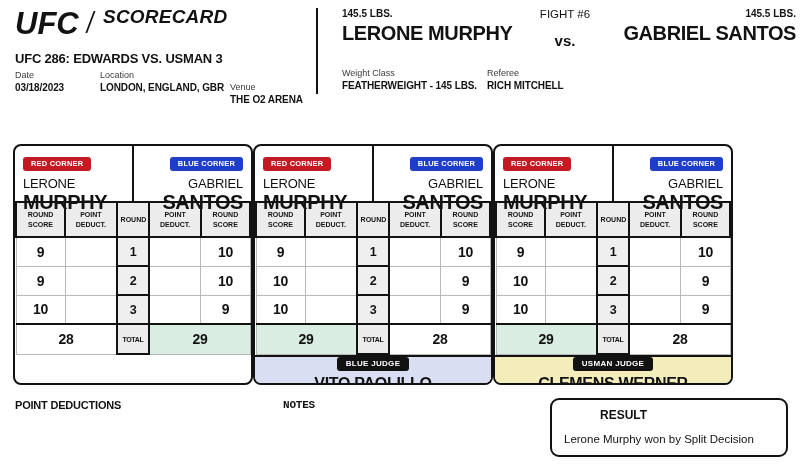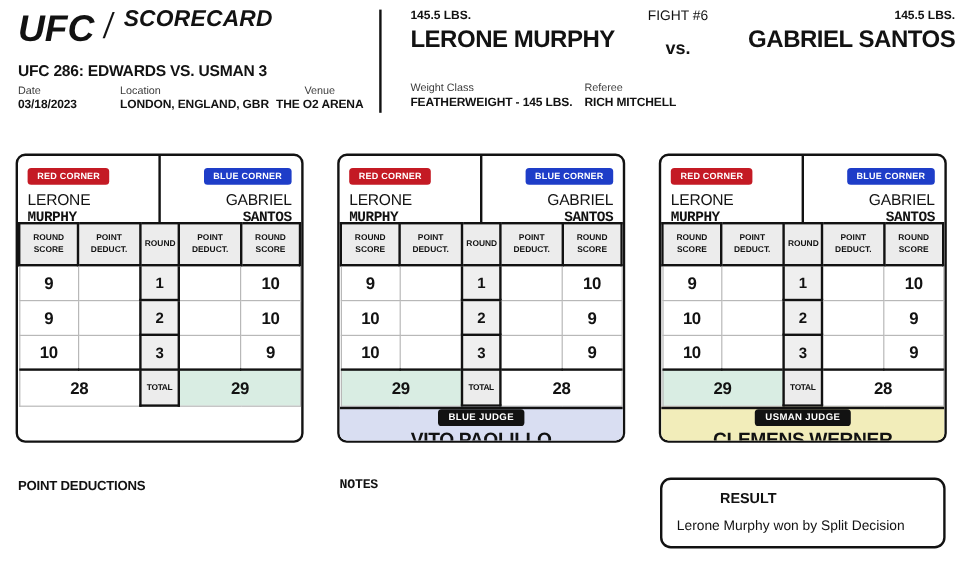--- a/index.html
+++ b/index.html
@@ -17,53 +17,53 @@
   .logo-slash { font-style:italic; font-weight:300; font-size:30px; margin:0 9px 0 7px; transform:scaleX(.8); }
   .logo-scorecard { font-style:italic; font-weight:800; font-size:19px; letter-spacing:0.2px; }
 
   .event-title { left:15px; top:51px; font-size:13px; font-weight:800; letter-spacing:-0.2px; }
 
   .meta-label { font-size:9px; color:#3c3c3c; }
   .meta-value { font-size:10px; font-weight:800; margin-top:2px; letter-spacing:-0.1px; }
 
   .meta-date     { left:15px;  top:70px; }
   .meta-location { left:100px; top:70px; }
-  .meta-venue    { left:230px; top:70px;text-align:center; }
+  .meta-venue    { left:230px; top:82px; }
   .meta-weight   { left:342px; top:68px; }
   .meta-referee  { left:487px; top:68px; }
 
   .top-divider { left:316px; top:8px; width:2px; height:86px; background:#121212; }
 
   .red-weight  { left:342px; top:8px;  font-size:10px; font-weight:800; }
   .red-name    { left:342px; top:22px; font-size:20px; font-weight:800; letter-spacing:-0.4px; }
   .fight-center{ left:495px; top:8px;  width:140px; text-align:center; }
   .fight-number{ font-size:11.5px; font-weight:400; }
   .vs-label    { font-size:15px; font-weight:800; margin-top:12px; }
   .blue-weight { right:14px; top:8px;  font-size:10px; font-weight:800; text-align:right; }
   .blue-name   { right:14px; top:22px; font-size:20px; font-weight:800; letter-spacing:-0.4px; text-align:right; }
 
   
-  .cards { left:13px; top:128px; width:777px; display:flex; gap:28px; }
+  .cards { left:13px; top:144px; width:777px; display:flex; }
   .card {
     width:240px; height:241px; box-sizing:border-box; background:#fff;
     border:2px solid #121212; border-radius:8px; overflow:hidden;
     display:flex; flex-direction:column;
   }
   .fighters { height:55px; flex:0 0 auto; display:flex; position:relative; }
   .f-divider { position:absolute; left:50%; top:0; bottom:0; width:2px; margin-left:-1px; background:#121212; }
   .fighter { width:50%; box-sizing:border-box; padding:6px 8px 0 8px; }
   .fighter.blue { text-align:right; }
   .corner-badge {
     display:inline-block; color:#fff; font-size:7.5px; font-weight:800;
     padding:3px 8px; border-radius:3px; letter-spacing:0.2px; line-height:1;
   }
   .corner-badge.red  { background:var(--red-corner,#c41a24); }
   .corner-badge.blue { background:var(--blue-corner,#1e3dc8); }
   .f-first { font-size:13px; font-weight:400; margin-top:5px; letter-spacing:-0.2px; }
-  .f-last  { font-size:12px;   font-weight:800; letter-spacing:-0.4px;font-family:Liberation Mono, monospace; }
+  .f-last  { font-size:20px;   font-weight:800; letter-spacing:-0.4px; }
 
   table.scores { width:100%; border-collapse:collapse; table-layout:fixed; flex:0 0 auto; }
   table.scores th {
     background:var(--header-cell-bg,#ececec); font-size:7px; font-weight:800;
     height:33px; border:2px solid #121212; line-height:1.3; padding:0 3px; text-align:center;
   }
   table.scores td {
     height:25px; text-align:center; background:#fff;
     font-size:14px; font-weight:800; letter-spacing:-0.3px;
     border:1px solid #b8b8b8;

